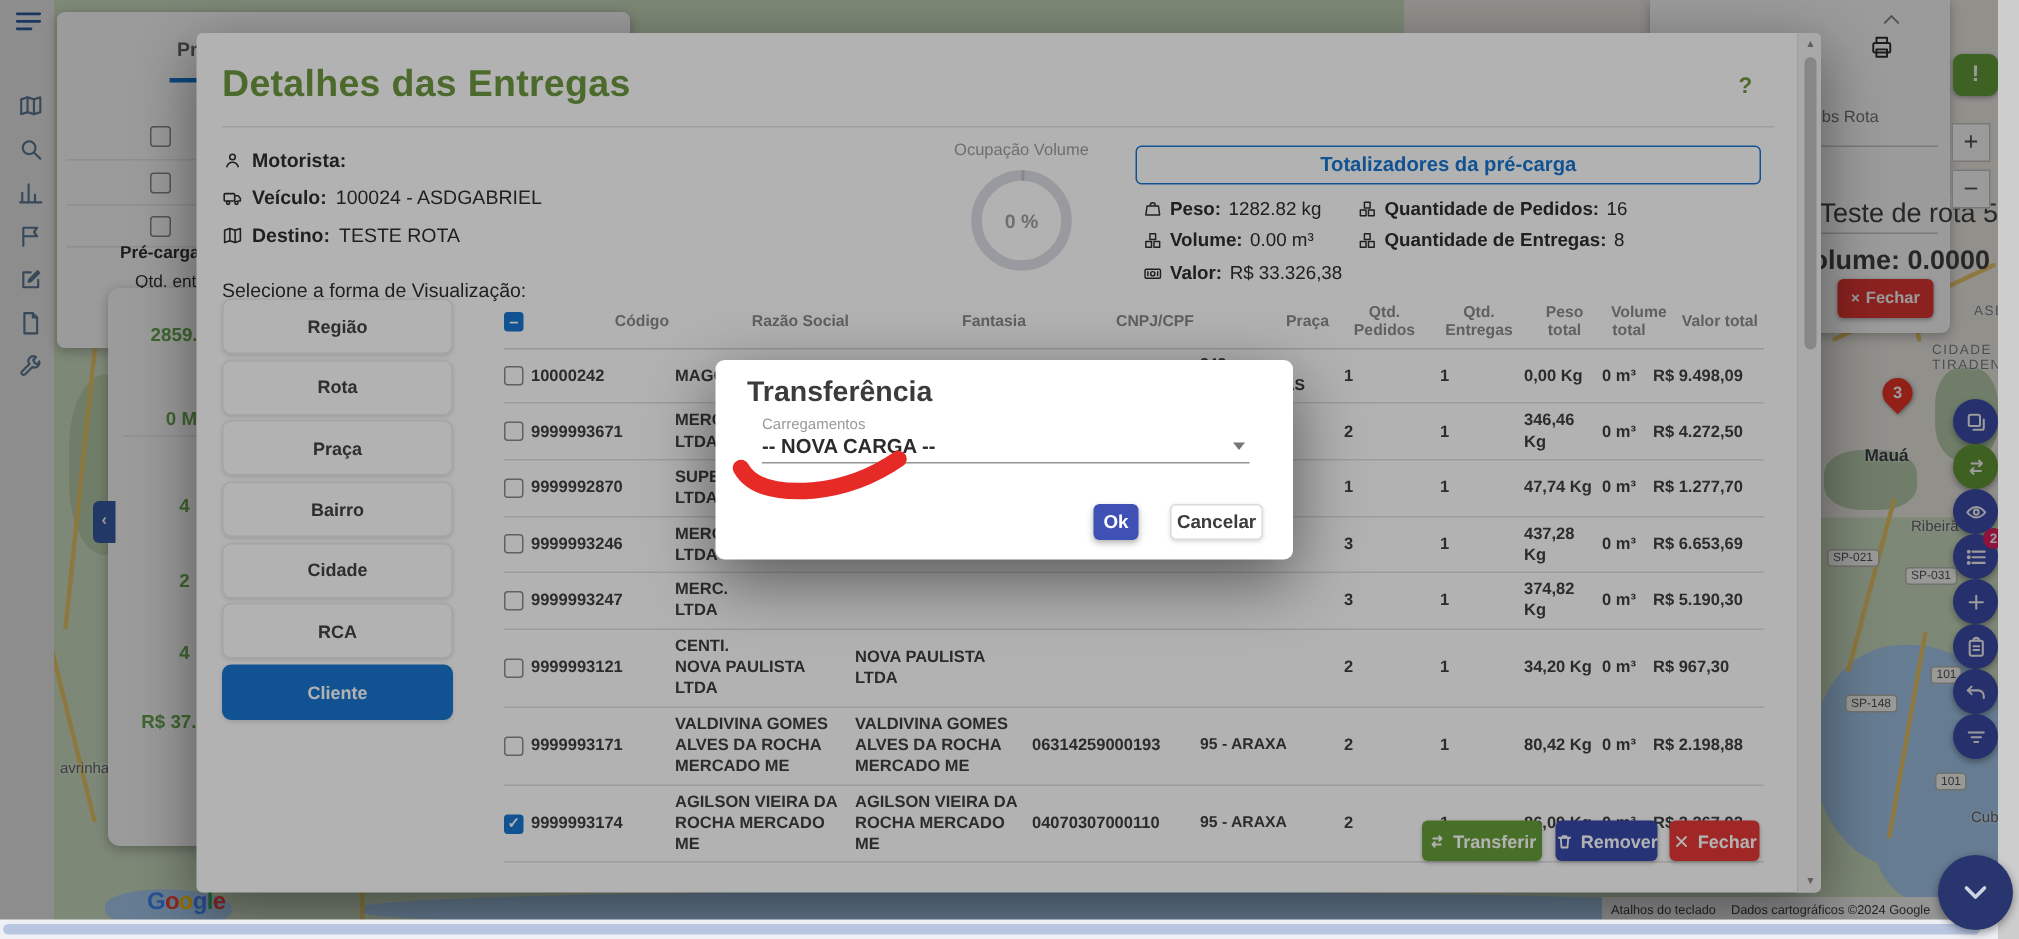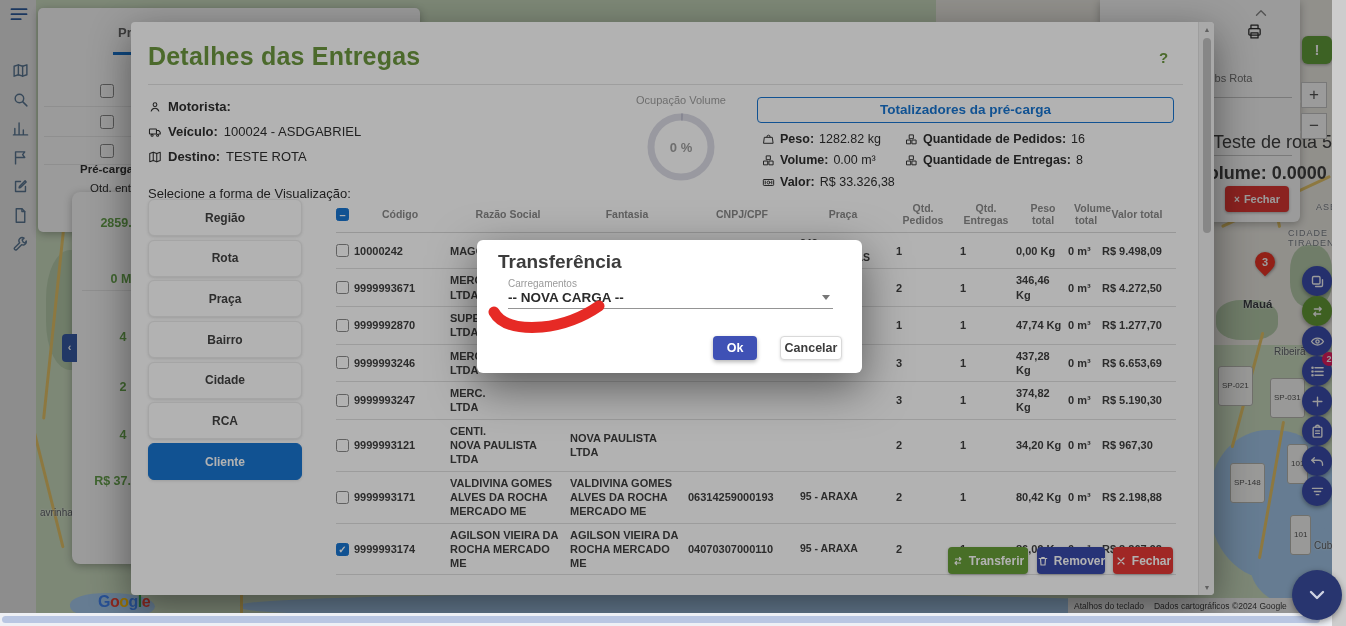--- a/index.html
+++ b/index.html
@@ -10,21 +10,21 @@
   #app { position:absolute; inset:0; z-index:1; }
   #map { position:absolute; left:36px; top:0; width:1296px; height:617px; background:#cfe0c4; overflow:hidden; }
   .urban { position:absolute; background:#efede6; }
   .park { position:absolute; background:#b9cfae; border-radius:40%; }
   .water { position:absolute; background:#a8cdf0; border-radius:45% 55% 50% 50%; }
   .road { position:absolute; background:#e8c76a; border-radius:2px; }
   .road-w { position:absolute; background:#fbfbf8; }
   .maplabel { position:absolute; font-size:10px; color:#5f6368; white-space:pre; text-shadow:0 0 2px #fff; }
   .maplabel.big { font-size:11.5px; color:#3c4043; font-weight:bold; }
   .maplabel.area { font-size:9px; letter-spacing:1px; color:#7c8187; }
-  .roadbadge { position:absolute; font-size:8px; color:#555; background:#fdfdfb; border:1px solid #b9b9b3; border-radius:3px; padding:14px 3px; line-height:10px; }
+  .roadbadge { position:absolute; font-size:8px; color:#555; background:#fdfdfb; border:1px solid #b9b9b3; border-radius:3px; padding:0 3px; line-height:10px; }
   #pin { position:absolute; left:1219px; top:252px; width:20px; height:20px; background:#f03528; border-radius:50% 50% 50% 0; transform:rotate(-45deg); box-shadow:0 1px 3px rgba(0,0,0,.4); }
   #pin span { position:absolute; inset:0; transform:rotate(45deg); color:#fff; font-size:11px; font-weight:bold; text-align:center; line-height:20px; }
   #google-logo { position:absolute; left:62px; top:593px; font-size:16px; font-weight:bold; letter-spacing:-.5px; }
   #attribution { position:absolute; left:1032px; top:598px; width:300px; height:15px; background:#f5f5f5; display:flex; gap:10px; align-items:center; padding:0 6px; font-size:8.5px; color:#3c3c3c; white-space:nowrap; overflow:hidden; }
 
   .rail-icon { position:absolute; left:12px; width:18px; height:18px; color:#5b7894; }
   #burger { position:absolute; left:9px; top:5px; width:20px; height:18px; color:#2d5b9e; }
 
   .panel { position:absolute; background:#fff; border-radius:5px; box-shadow:0 2px 8px rgba(0,0,0,.28); }
   #precargas { left:38px; top:8px; width:382px; height:224px; }
@@ -73,37 +73,37 @@
   .gaugebox .gwrap { position:relative; width:74px; height:74px; margin:0 auto; }
   .gaugebox .gval { position:absolute; inset:0; display:flex; align-items:center; justify-content:center; font-size:13px; font-weight:600; color:#9e9e9e; }
   #totbox { position:absolute; left:626px; top:75px; width:417px; height:26px; border:1.5px solid #1976d2; border-radius:4px; color:#1976d2; font-size:13.5px; font-weight:bold; text-align:center; line-height:24px; }
   .statrow { position:absolute; display:flex; align-items:center; gap:5px; font-size:12.5px; color:#2f2f2f; white-space:nowrap; }
   .statrow .ic { width:13px; height:13px; color:#2f2f2f; }
   #viewbtns { position:absolute; left:17px; top:177px; width:154px; display:flex; flex-direction:column; gap:3.7px; }
   .vbtn { height:37px; background:#fff; border:1px solid #ececec; border-radius:6px; box-shadow:0 1px 3px rgba(0,0,0,.12); font-size:12px; color:#424242; font-weight:600; display:flex; align-items:center; justify-content:center; }
   .vbtn.active { background:#1976d2; border-color:#1976d2; color:#fff; }
   #tablewrap { position:absolute; left:205px; top:178px; width:840px; }
   table { border-collapse:collapse; table-layout:fixed; width:840px; }
-  th { font-size:10.5px; color:#8a8a8a; font-weight:600; text-align:center; padding:2px 4px 6px 0; border-bottom:1px solid #d8d8d8; line-height:1.15; vertical-align:middle; }
+  th { font-size:10.5px; color:#8a8a8a; font-weight:600; text-align:right; padding:2px 4px 6px 0; border-bottom:1px solid #d8d8d8; line-height:1.15; vertical-align:middle; }
   td { font-size:11px; font-weight:600; color:#3f3f3f; border-bottom:1px solid #e0e0e0; padding:4px 4px 4px 0; line-height:1.3; vertical-align:middle; white-space:pre-line; overflow:hidden; }
   th.qty, td.qty { text-align:left; padding-left:6px; }
   .mact { position:absolute; top:525px; height:27px; border-radius:4px; color:#fff; font-size:12px; font-weight:bold; display:flex; align-items:center; justify-content:center; gap:5px; box-shadow:0 1px 3px rgba(0,0,0,.25); }
   .mact .ic { width:12px; height:12px; }
   #mscroll { position:absolute; right:0; top:0; bottom:0; width:16px; background:#f3f3f3; border-left:1px solid #e2e2e2; border-radius:0 4px 4px 0; }
   #mscroll .ar { position:absolute; left:0; width:16px; font-size:7px; color:#8a8a8a; text-align:center; }
   #mscroll .thumb { position:absolute; left:4px; top:16px; width:8px; height:195px; background:#c2c2c2; border-radius:4px; }
 
   #overlay2 { position:absolute; inset:0; background:rgba(0,0,0,.30); z-index:30; }
   #transfer { position:absolute; left:477px; top:240px; width:385px; height:133px; background:#fff; border-radius:6px; box-shadow:0 14px 45px rgba(0,0,0,.5); z-index:40; }
   #transfer .ttitle { position:absolute; left:21px; top:11px; font-size:19px; font-weight:600; color:#3c3c3c; }
   #transfer .flabel { position:absolute; left:31px; top:38px; font-size:10px; color:#9a9a9a; }
   #transfer .fval { position:absolute; left:31px; top:50px; font-size:13.5px; font-weight:600; color:#2b2b2b; }
   #transfer .caret { position:absolute; left:345px; top:55px; width:0; height:0; border-left:4.5px solid transparent; border-right:4.5px solid transparent; border-top:5px solid #777; }
   #transfer .uline { position:absolute; left:31px; top:68px; width:325px; height:1px; background:#949494; }
-  #btn-ok { position:absolute; left:236px; top:96px; width:44px; height:24px; background:#3f51b5; border:none; border-radius:4px; color:#fff; font-size:12.5px; font-weight:bold; box-shadow:0 2px 4px rgba(0,0,0,.3); }
+  #btn-ok { position:absolute; left:252px; top:96px; width:30px; height:24px; background:#3f51b5; border:none; border-radius:4px; color:#fff; font-size:12.5px; font-weight:bold; box-shadow:0 2px 4px rgba(0,0,0,.3); }
   #btn-cancel { position:absolute; left:303px; top:96px; width:62px; height:24px; background:#fff; border:1px solid #d9d9d9; border-radius:4px; color:#3c3c3c; font-size:12.5px; font-weight:600; box-shadow:0 1px 3px rgba(0,0,0,.15); }
   #scribble { position:absolute; left:485px; top:298px; z-index:50; }
 
   
   #sb-right { position:absolute; right:0; top:0; width:14px; height:626px; background:#cdcdcd; z-index:55; }
   #sb-bottom { position:absolute; left:0; top:613px; width:1332px; height:13px; background:#eef0f5; z-index:55; }
   #sb-bottom .thumb { position:absolute; left:2px; top:3px; width:1318px; height:7px; background:#b9c6e2; border-radius:4px; }
   #fab-main { position:absolute; left:1292px; top:570px; width:50px; height:50px; border-radius:50%; background:#28356f; color:#cfd3e2; display:flex; align-items:center; justify-content:center; z-index:56; box-shadow:0 2px 6px rgba(0,0,0,.4); }
 </style>
 </head>

